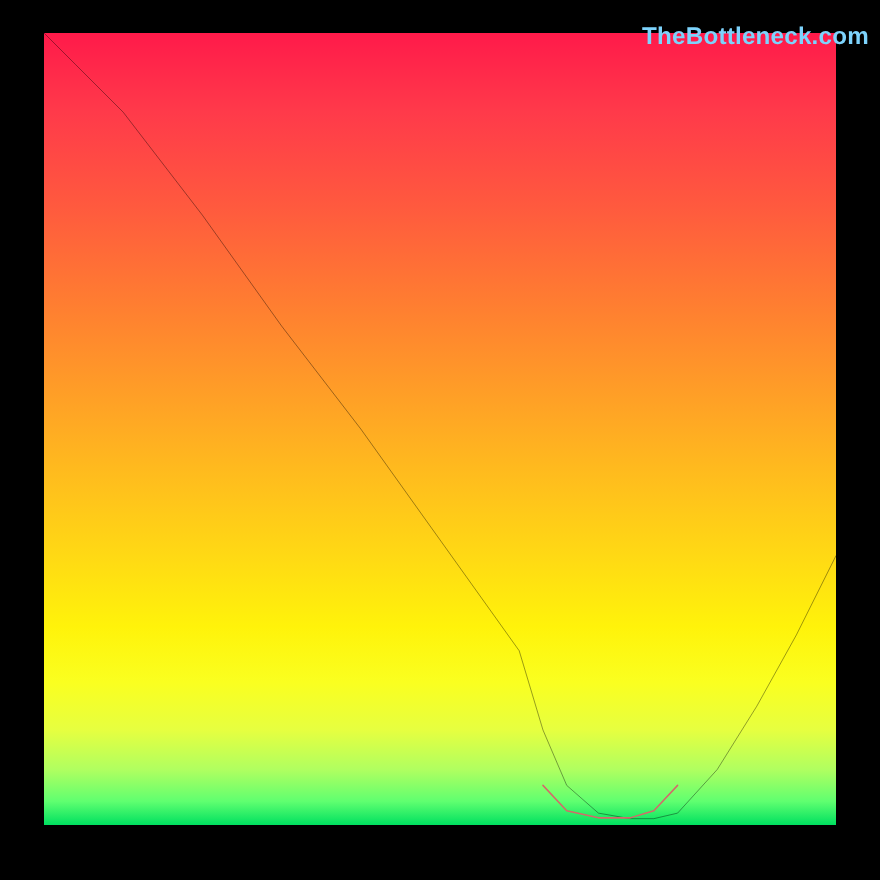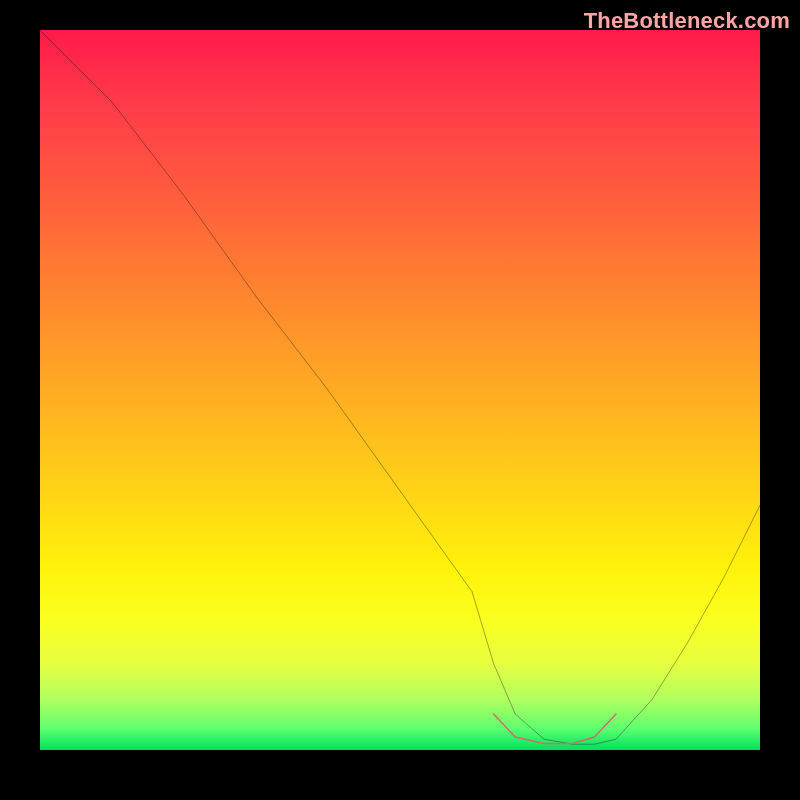--- a/index.html
+++ b/index.html
@@ -12,23 +12,23 @@
     font-family: Arial, Helvetica, sans-serif;
   }
   .frame {
     position: relative;
     width: 800px;
     height: 800px;
     background: #000;
   }
   .watermark {
     position: absolute;
-    top: 8px;
+    top: 20px;
     right: 10px;
-    color: #fca5a5;
+    color: #7dd3fc;
     font-size: 22px;
     font-weight: bold;
     letter-spacing: 0.2px;
     z-index: 10;
   }
   .plot {
     position: absolute;
     left: 40px;
     top: 30px;
     width: 720px;

